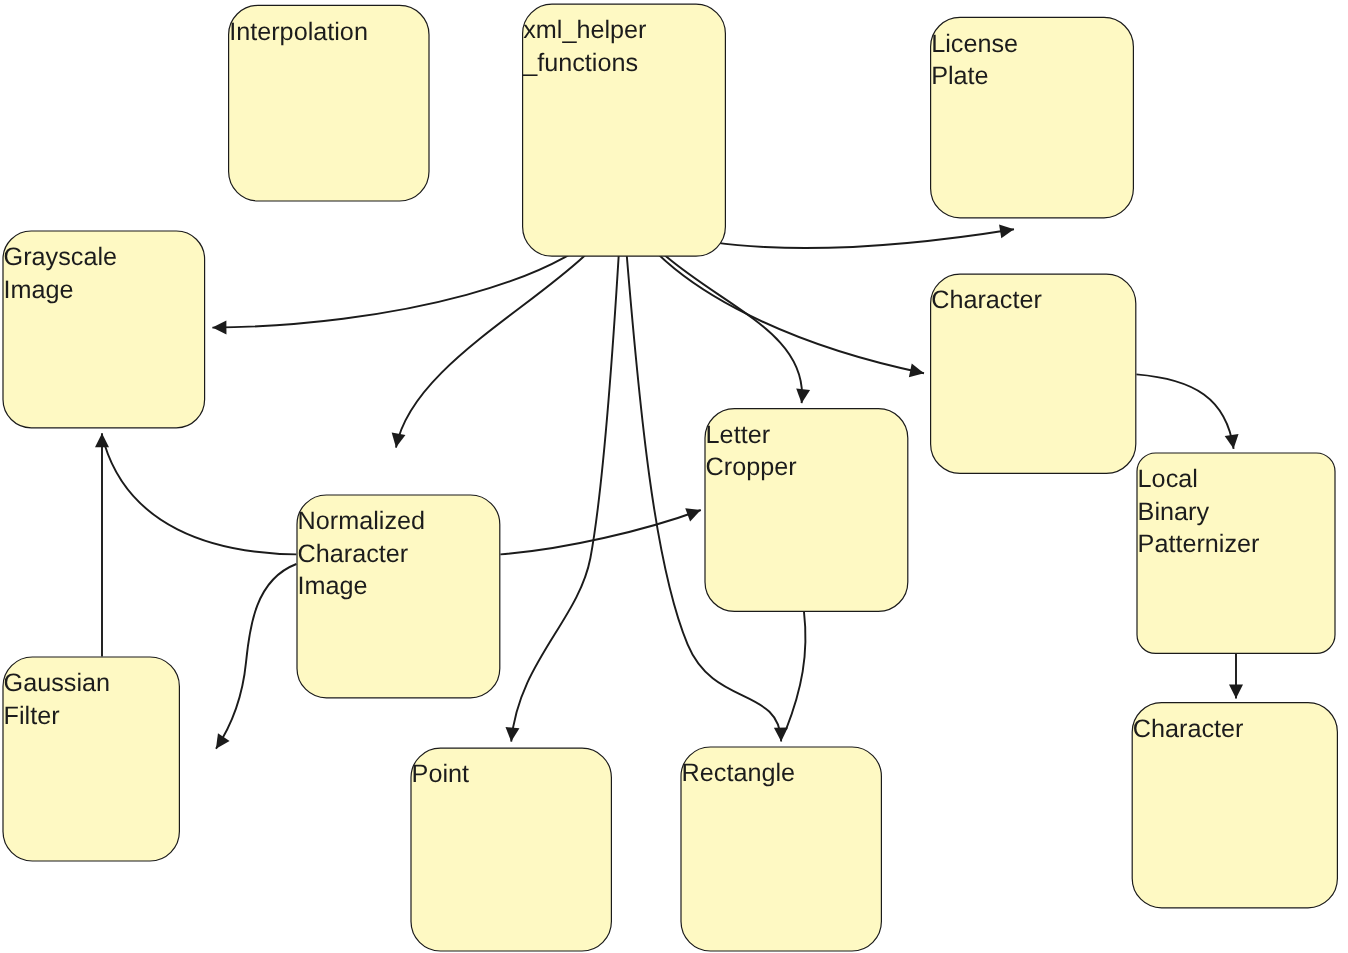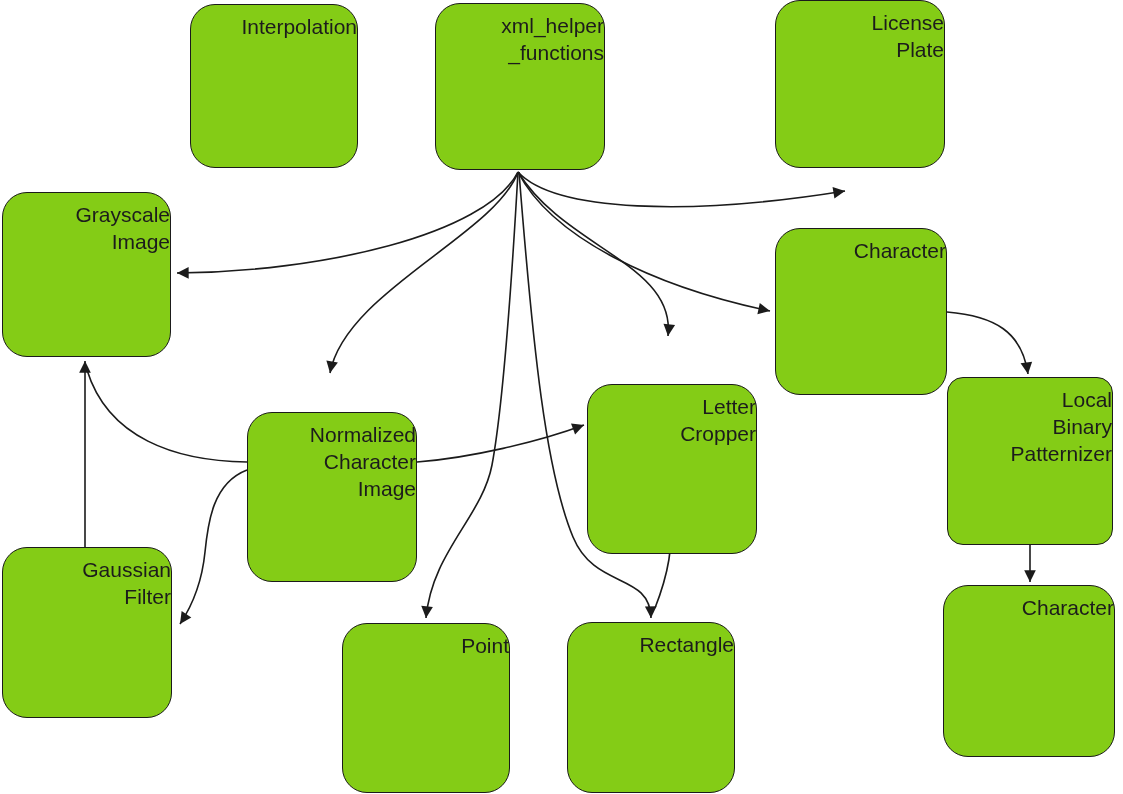--- a/index.html
+++ b/index.html
@@ -6,27 +6,27 @@
   #canvas{
     position:relative;
     width:1123px;height:794px;
     background:#ffffff;
     font-family:"Liberation Sans", sans-serif;
     overflow:hidden;
   }
   .node{
     position:absolute;
     box-sizing:border-box;
-    background:#84cc16;
+    background:#fef9c3;
     border:1.6px solid #1b1b1b;
     border-radius:25px;
     color:#1c1c1c;
     font-size:21px;
     line-height:27px;
-    text-align:right;
+    text-align:left;
     padding-top:8px;
     white-space:pre-line;
   }
   #edges{
     position:absolute;left:0;top:0;width:1123px;height:794px;
     pointer-events:none;
   }
   #edges path, #edges line{
     fill:none;
     stroke:#1b1b1b;
@@ -57,43 +57,43 @@
     <path d="M247,462 C175,461 108,438 87,370"></path>
     <path d="M247,470 C213,483 208,522 205,552 C202,582 192,606 180,624" marker-end="url(#arrow)"></path>
     <path d="M417,462 C470,458 538,442 584,425" marker-end="url(#arrow)"></path>
     <path d="M947,312 C995,316 1022,332 1028,374" marker-end="url(#arrow)"></path>
     <path d="M1030,545 L1030,582" marker-end="url(#arrow)"></path>
     <path d="M670,510 C674,545 668,575 655,608"></path>
   </svg>
 
   <div class="node" style="left:190px;top:4px;width:168px;height:164px;">Interpolation</div>
 
-  <div class="node" style="left:435px;top:3px;width:170px;height:167px;">xml_helper
+  <div class="node" style="left:435px;top:3px;width:170px;height:211px;">xml_helper
 _functions</div>
 
-  <div class="node" style="left:775px;top:0;width:170px;height:168px;">License
+  <div class="node" style="left:775px;top:14px;width:170px;height:168px;">License
 Plate</div>
 
-  <div class="node" style="left:2px;top:192px;width:169px;height:165px;">Grayscale
+  <div class="node" style="left:2px;top:192px;width:169px;height:165px;border-radius:24px;">Grayscale
 Image</div>
 
   <div class="node" style="left:775px;top:228px;width:172px;height:167px;">Character</div>
 
   <div class="node" style="left:247px;top:378px;width:170px;height:170px;margin-top:34px;">Normalized
 Character
 Image</div>
 
-  <div class="node" style="left:587px;top:340px;width:170px;height:170px;margin-top:44px;">Letter
+  <div class="node" style="left:587px;top:340px;width:170px;height:170px;">Letter
 Cropper</div>
 
   <div class="node" style="left:947px;top:377px;width:166px;height:168px;border-radius:16px;">Local
 Binary
 Patternizer</div>
 
-  <div class="node" style="left:2px;top:547px;width:170px;height:171px;">Gaussian
+  <div class="node" style="left:2px;top:547px;width:148px;height:171px;">Gaussian
 Filter</div>
 
   <div class="node" style="left:342px;top:623px;width:168px;height:170px;">Point</div>
 
   <div class="node" style="left:567px;top:622px;width:168px;height:171px;">Rectangle</div>
 
   <div class="node" style="left:943px;top:585px;width:172px;height:172px;">Character</div>
 
 </div>
 

